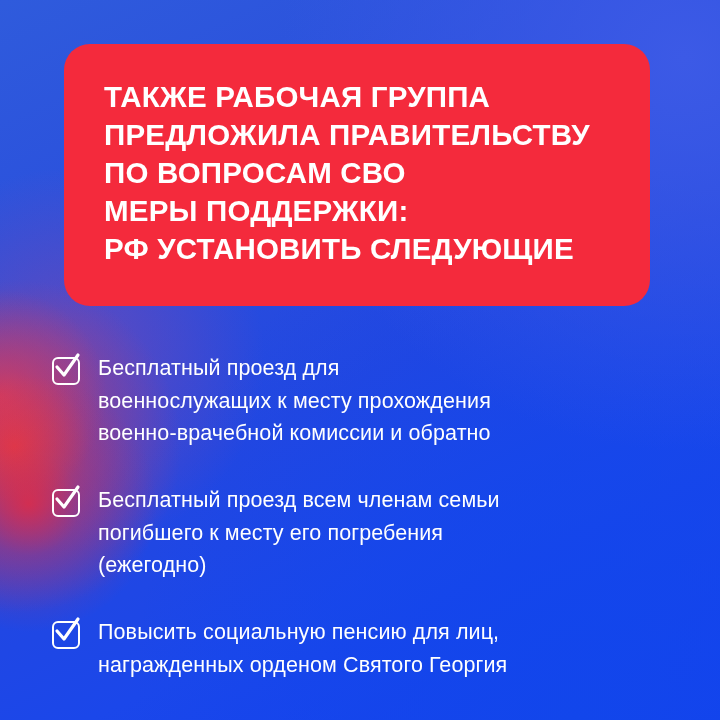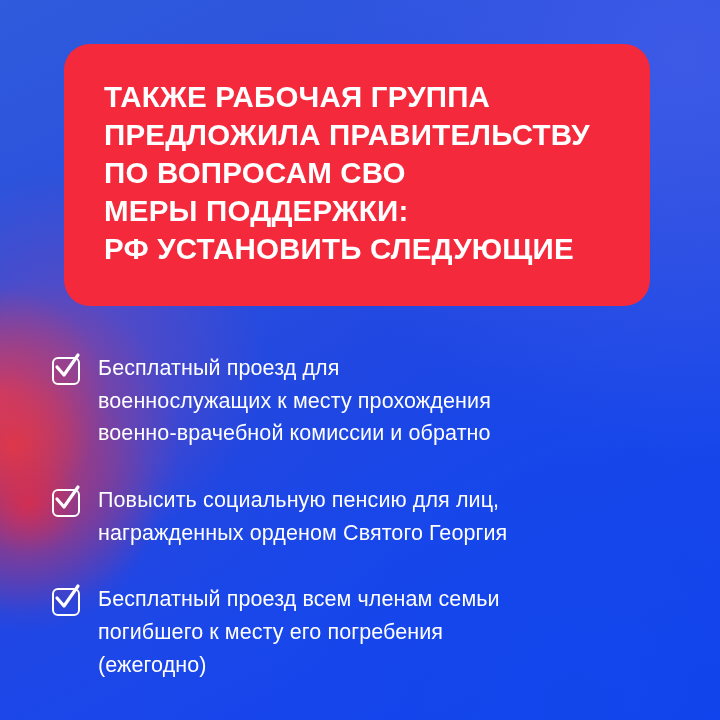--- a/index.html
+++ b/index.html
@@ -122,29 +122,29 @@
 военнослужащих к месту прохождения
 военно-врачебной комиссии и обратно</div>
     </div>
 
     <div class="list-item">
       <div class="check-box">
         <svg viewBox="0 0 34 34" aria-hidden="true">
           <path d="M7 17 L14 25 L28 5" fill="none" stroke="#ffffff" stroke-width="3.2" stroke-linecap="round" stroke-linejoin="round"></path>
         </svg>
       </div>
-      <div class="item-text">Повысить социальную пенсию для лиц,
-награжденных орденом Святого Георгия</div>
+      <div class="item-text">Бесплатный проезд всем членам семьи
+погибшего к месту его погребения
+(ежегодно)</div>
     </div>
 
     <div class="list-item">
       <div class="check-box">
         <svg viewBox="0 0 34 34" aria-hidden="true">
           <path d="M7 17 L14 25 L28 5" fill="none" stroke="#ffffff" stroke-width="3.2" stroke-linecap="round" stroke-linejoin="round"></path>
         </svg>
       </div>
-      <div class="item-text">Бесплатный проезд всем членам семьи
-погибшего к месту его погребения
-(ежегодно)</div>
+      <div class="item-text">Повысить социальную пенсию для лиц,
+награжденных орденом Святого Георгия</div>
     </div>
 
   </div>
 </div>
 
 </body></html>

